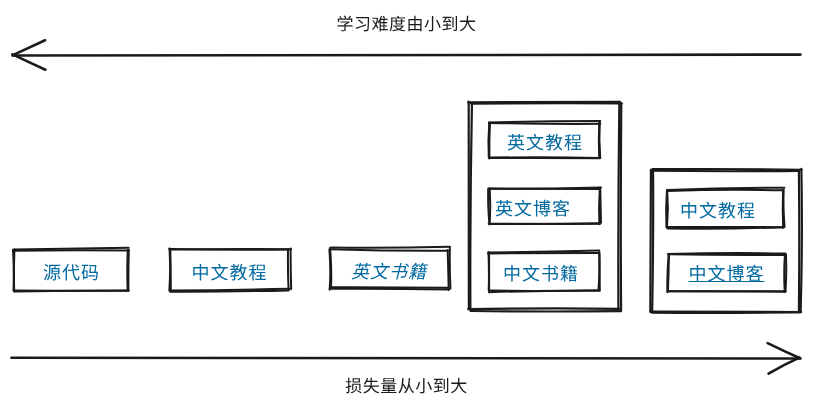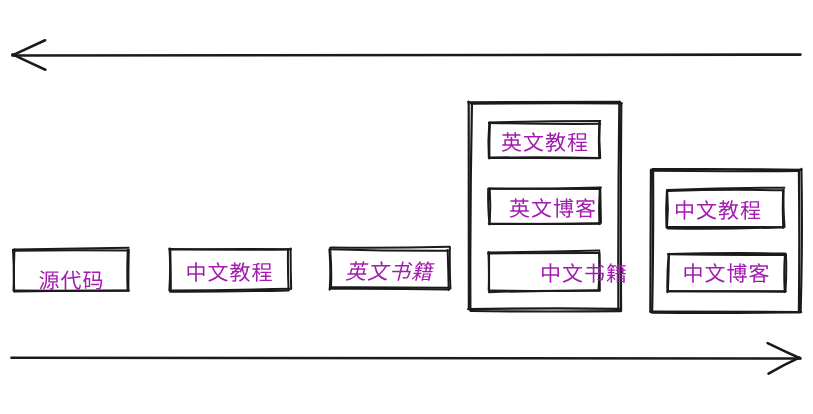--- a/index.html
+++ b/index.html
@@ -33,22 +33,22 @@
     white-space: nowrap;
   }
   #caption-top { top: 10px; }
   #caption-bottom { top: 372px; }
 
   .node-label {
     position: absolute;
     display: flex;
     align-items: center;
     justify-content: center;
-    font-size: 21px;
-    color: #a21caf;
+    font-size: 18px;
+    color: #0369a1;
     letter-spacing: 1px;
     white-space: nowrap;
     pointer-events: none;
   }
 </style>
 </head>
 <body>
 
 <div id="canvas">
 
@@ -172,26 +172,28 @@
           <path d="M 785.1275235549675 291.64198127023036 Q 727.152137710644 291.0569779662448 667.562784946739 291.1425165442482" fill="none" stroke="#1a1a1a" stroke-width="2" stroke-linecap="round" stroke-linejoin="round"></path>
           <path d="M 667.4106337077499 292.26082314511797 Q 666.9558817233567 272.5345190963869 668.7082225488303 254.21678419267607" fill="none" stroke="#1a1a1a" stroke-width="2" stroke-linecap="round" stroke-linejoin="round"></path>
           <path d="M 667.9049466619291 254.3203868405057 Q 727.9720558190123 255.50374234013898 785.6084212798199 254.93342666883646" fill="none" stroke="#1a1a1a" stroke-width="2" stroke-linecap="round" stroke-linejoin="round"></path>
           <path d="M 785.9262710948598 253.91768212458942 Q 786.7612462177576 271.2350420252118 785.5375889054442 290.4280781286434" fill="none" stroke="#1a1a1a" stroke-width="2" stroke-linecap="round" stroke-linejoin="round"></path>
           <path d="M 785.8383681316574 291.2794783613549 Q 725.9882786526756 291.14676477894966 667.7440056809429 291.13579845108825" fill="none" stroke="#1a1a1a" stroke-width="2" stroke-linecap="round" stroke-linejoin="round"></path>
           <path d="M 667.9277630696203 291.32311640001046 Q 668.6973631698976 270.9675174250582 668.9520064967694 253.83259244101708" fill="none" stroke="#1a1a1a" stroke-width="2" stroke-linecap="round" stroke-linejoin="round"></path>
         </g>
       </g>
   </svg>
 
+  <div class="axis-caption" id="caption-top">学习难度由小到大</div>
 
+  <div class="axis-caption" id="caption-bottom">损失量从小到大</div>
 
   <div id="label-layer">
-      <div class="node-label" style="left: 14px; top: 258px; width: 115px; height: 41px; font-family: Liberation Serif, serif;">源代码</div>
+      <div class="node-label" style="left: 14px; top: 250px; width: 115px; height: 41px; font-family: Liberation Serif, serif;">源代码</div>
       <div class="node-label" style="left: 170px; top: 250px; width: 119px; height: 41px;">中文教程</div>
       <div class="node-label" style="left: 330px; top: 249px; width: 118px; height: 41px; font-style: italic;">英文书籍</div>
       <div class="node-label" style="left: 490px; top: 123px; width: 110px; height: 35px;">英文教程</div>
-      <div class="node-label" style="left: 498px; top: 189px; width: 110px; height: 35px;">英文博客</div>
-      <div class="node-label" style="left: 490px; top: 253px; width: 102px; height: 37px; padding-left: 43px;">中文书籍</div>
+      <div class="node-label" style="left: 478px; top: 189px; width: 110px; height: 35px;">英文博客</div>
+      <div class="node-label" style="left: 490px; top: 253px; width: 102px; height: 37px;">中文书籍</div>
       <div class="node-label" style="left: 668px; top: 190px; width: 100px; height: 37px;">中文教程</div>
-      <div class="node-label" style="left: 668px; top: 253px; width: 117px; height: 37px;">中文博客</div>
+      <div class="node-label" style="left: 668px; top: 253px; width: 117px; height: 37px; text-decoration: underline;">中文博客</div>
     </div>
 
 </div>
 
 </body></html>

